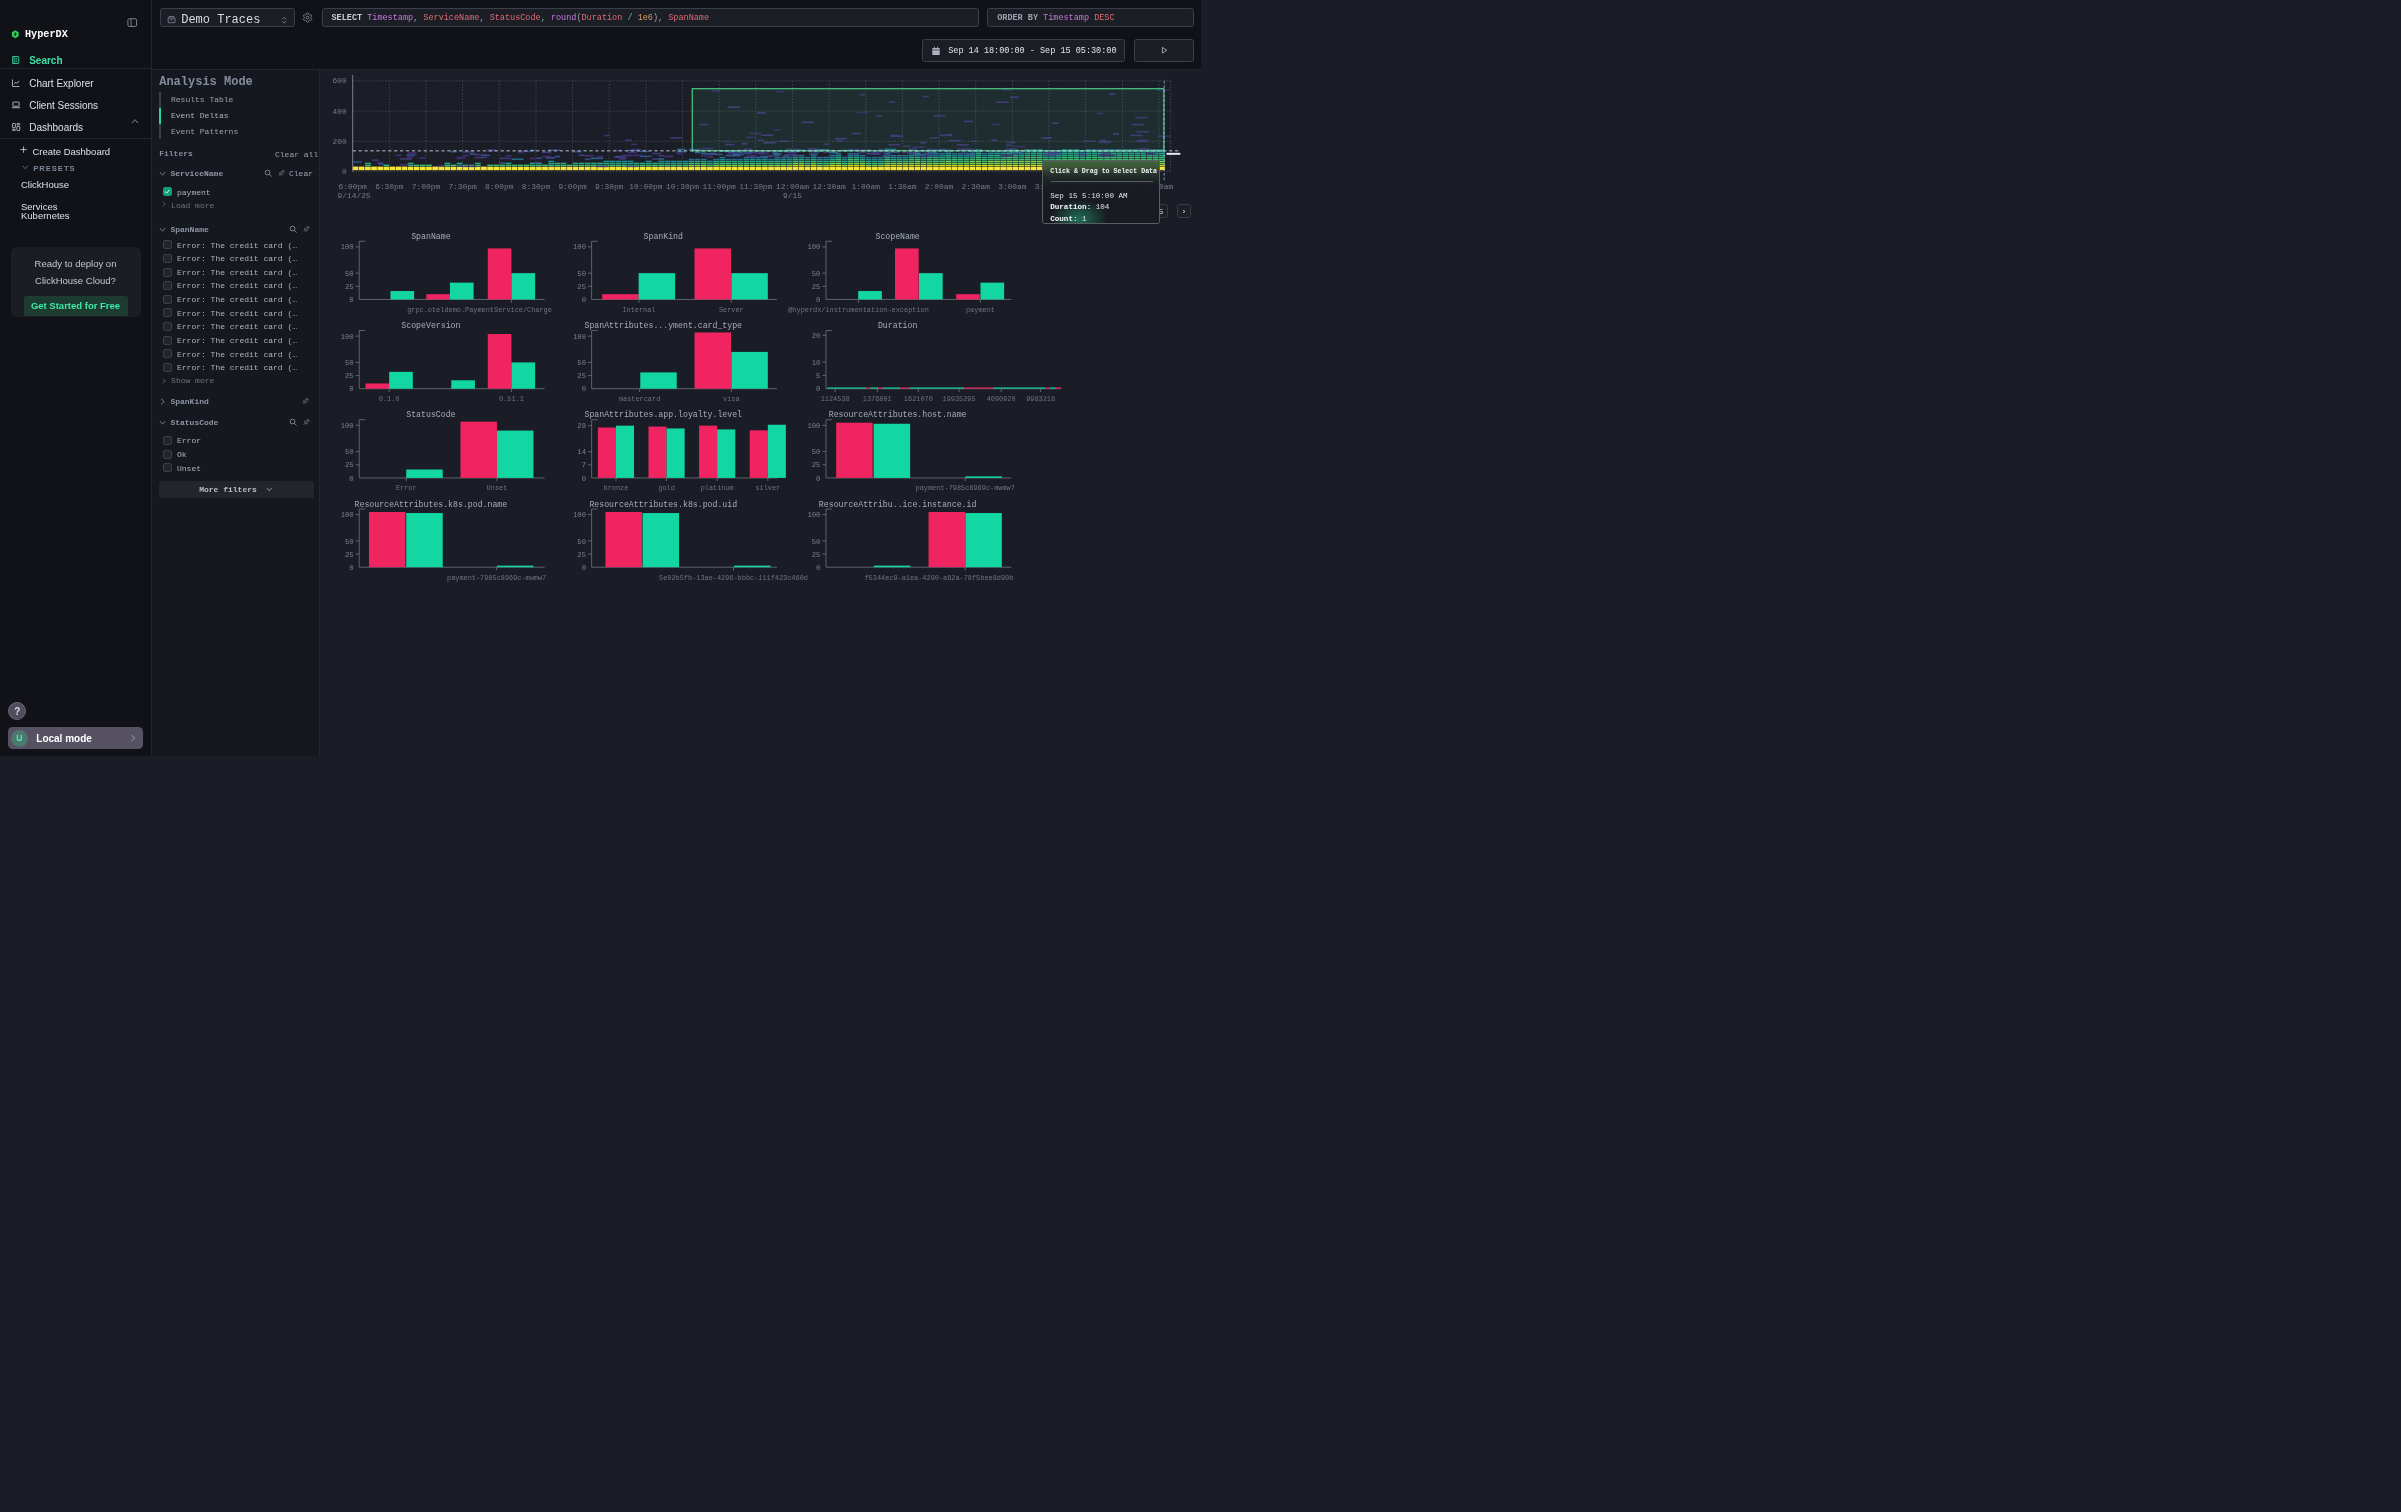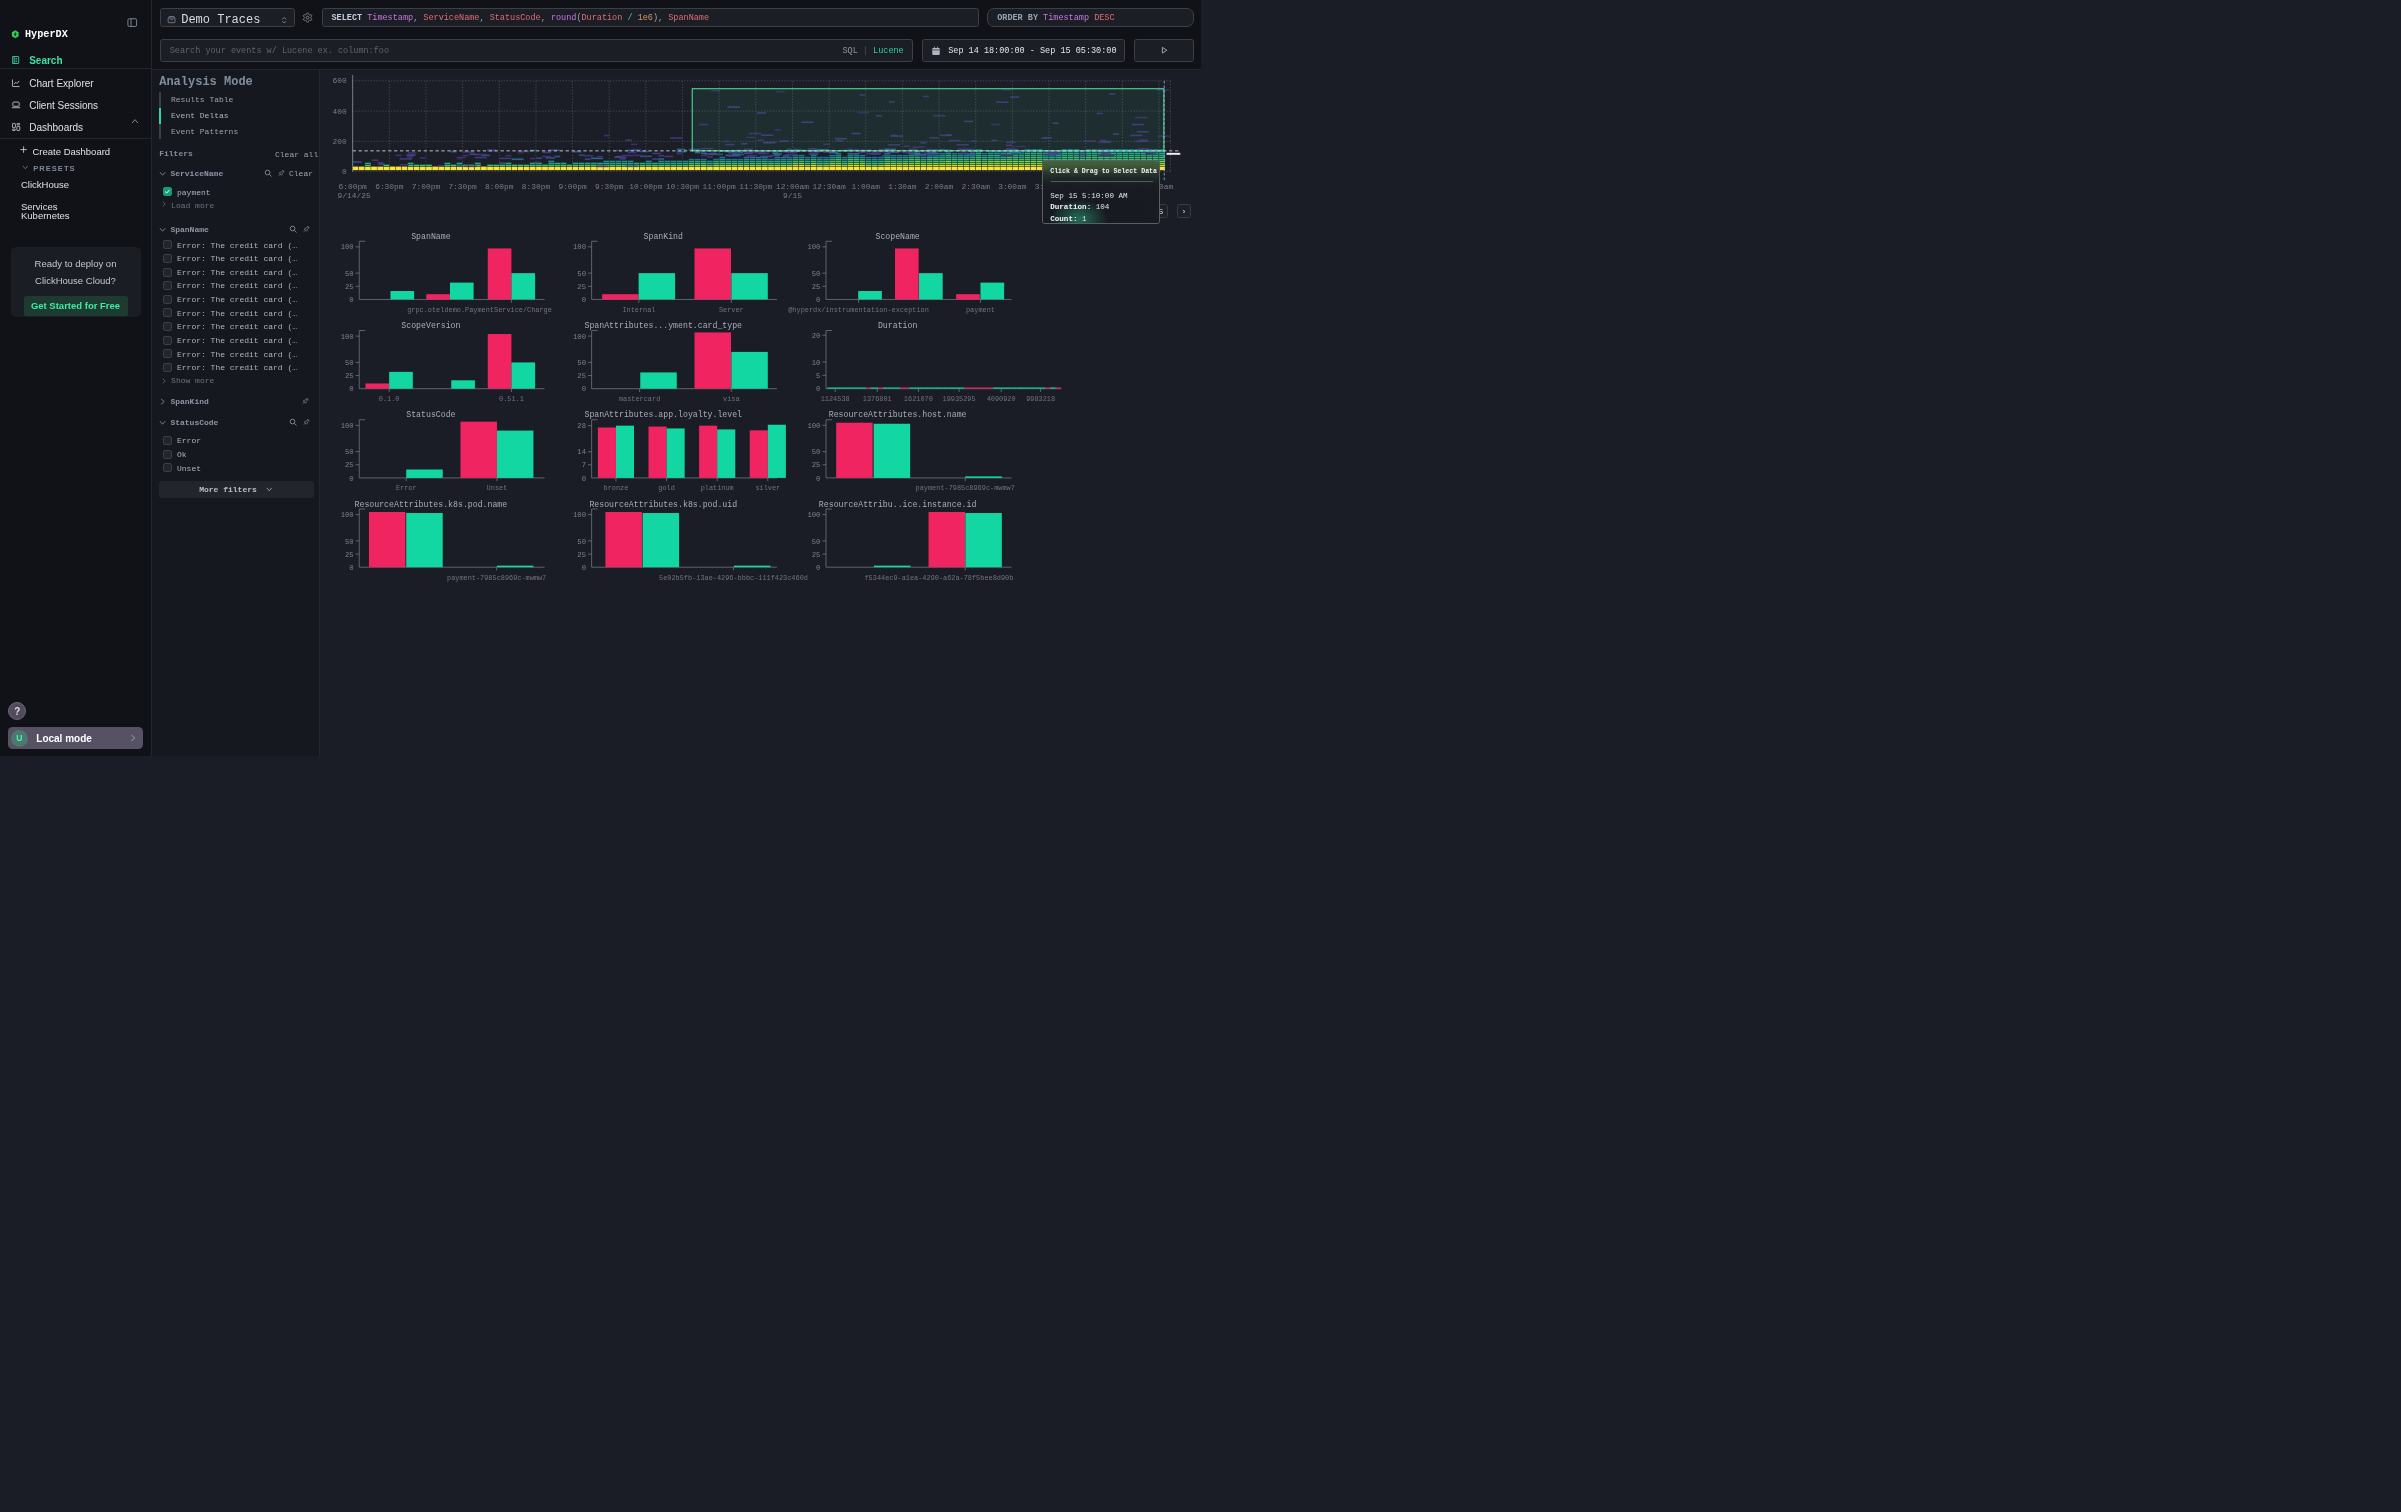--- a/index.html
+++ b/index.html
@@ -23,21 +23,21 @@
 #localmode .av { width:17px; height:17px; margin-left:2.6px; border-radius:50%; background:#4d786d; color:#46f2b4; font-size:8.5px; font-weight:bold; display:flex; align-items:center; justify-content:center; }
 #localmode .lt { color:#ffffff; font-weight:bold; font-size:10px; margin-left:8.5px; }
 #localmode .chev { position:absolute; right:6.6px; display:flex; }
 
 
 #topbar { position:absolute; left:152px; top:0; width:1049px; height:70px; background:#101218; border-bottom:0.7px solid #23262e; }
 .box { position:absolute; background:#1b1e25; border:0.7px solid #3a3f49; border-radius:2.6px; font-family:"Liberation Mono", monospace; }
 #src-select { left:8.2px; top:8.2px; width:135px; height:19px; color:#d9dce2; font-size:12px; }
 #gear { position:absolute; left:150px; top:12px; display:flex; }
 #sqlbox { left:170px; top:8.2px; width:657px; height:19px; font-size:8.5px; display:flex; align-items:center; padding-left:8.5px; white-space:pre; overflow:hidden; }
-#orderbox { left:835px; top:8.2px; width:207px; height:19px; font-size:8.5px; display:flex; align-items:center; padding-left:9.2px; white-space:pre;border-radius:7px; }
+#orderbox { left:835px; top:8.2px; width:207px; height:19px; font-size:8.5px; display:flex; align-items:center; padding-left:9.2px; white-space:pre; }
 #searchbox { left:8.2px; top:39px; width:753px; height:23px; font-size:8.5px; color:#5d646f; display:flex; align-items:center; padding-left:8.5px; }
 #datebox { left:770px; top:39px; width:203px; height:23px; font-size:8.5px; color:#e3e6ea; display:flex; align-items:center; }
 #playbtn { left:982px; top:39px; width:60px; height:23px; display:flex; align-items:center; justify-content:center; }
 .sql-kw { color:#c9ced8; font-weight:bold; }
 .sql-p { color:#c678dd; } .sql-r { color:#e06c75; } .sql-g { color:#9aa1ac; } .sql-c { color:#56b6c2; } .sql-o { color:#d19a66; }
 
 
 #filterpanel { position:absolute; left:152px; top:70px; width:168px; height:686px; background:#16181f; border-right:0.7px solid #23262e; font-family:"Liberation Mono", monospace; }
 .fp-title { position:absolute; font-weight:bold; font-size:12px; color:#848d9c; }
 .fp-item { position:absolute; font-size:8px; color:#9aa1ad; }
@@ -1522,21 +1522,20 @@
         </svg></span>
     </div>
     <span id="gear">
       <svg width="11.2" height="11.2" viewBox="0 0 24 24" fill="none" stroke="#8b93a0" stroke-width="1.7">
         <path d="M12.22 2h-.44a2 2 0 0 0-2 2v.18a2 2 0 0 1-1 1.73l-.43.25a2 2 0 0 1-2 0l-.15-.08a2 2 0 0 0-2.73.73l-.22.38a2 2 0 0 0 .73 2.73l.15.1a2 2 0 0 1 1 1.72v.51a2 2 0 0 1-1 1.74l-.15.09a2 2 0 0 0-.73 2.73l.22.38a2 2 0 0 0 2.73.73l.15-.08a2 2 0 0 1 2 0l.43.25a2 2 0 0 1 1 1.73V20a2 2 0 0 0 2 2h.44a2 2 0 0 0 2-2v-.18a2 2 0 0 1 1-1.73l.43-.25a2 2 0 0 1 2 0l.15.08a2 2 0 0 0 2.73-.73l.22-.39a2 2 0 0 0-.73-2.73l-.15-.08a2 2 0 0 1-1-1.74v-.5a2 2 0 0 1 1-1.74l.15-.09a2 2 0 0 0 .73-2.73l-.22-.38a2 2 0 0 0-2.73-.73l-.15.08a2 2 0 0 1-2 0l-.43-.25a2 2 0 0 1-1-1.73V4a2 2 0 0 0-2-2z"></path>
         <circle cx="12" cy="12" r="3"></circle>
       </svg>
     </span>
     <div class="box" id="sqlbox"><span class="sql-kw">SELECT </span><span class="sql-p">Timestamp</span><span class="sql-g">, </span><span class="sql-r">ServiceName</span><span class="sql-g">, </span><span class="sql-r">StatusCode</span><span class="sql-g">, </span><span class="sql-p">round</span><span class="sql-g">(</span><span class="sql-r">Duration</span><span class="sql-g"> </span><span class="sql-c">/</span><span class="sql-g"> </span><span class="sql-o">1e6</span><span class="sql-g">)</span><span class="sql-g">, </span><span class="sql-r">SpanName</span></div>
     <div class="box" id="orderbox"><span class="sql-kw" style="color:#9aa1ac;">ORDER BY </span><span class="sql-p">Timestamp </span><span class="sql-r">DESC</span></div>
-    <div class="box" id="searchbox">Search your events w/ Lucene ex. column:foo<span style="position:absolute;right:8.5px;color:#8b93a0;">SQL <span style="color:#4a515c;">|</span> <span style="color:#2dd4a0;">Lucene</span></span></div>
     <div class="box" id="datebox">
       <span style="margin-left:8px;display:flex;">
         <svg width="10" height="10" viewBox="0 0 24 24" fill="#aeb4bf">
           <path d="M7 2 h2 v3 H7z M15 2 h2 v3 h-2z"></path>
           <rect x="3" y="4.5" width="18" height="17" rx="2"></rect>
           <rect x="3" y="4.5" width="18" height="17" rx="2" fill="none"></rect>
           <line x1="3" y1="9.5" x2="21" y2="9.5" stroke="#1b1e25" stroke-width="1.6"></line>
         </svg>
       </span>
       <span style="margin-left:7.2px;">Sep 14 18:00:00 - Sep 15 05:30:00</span>

